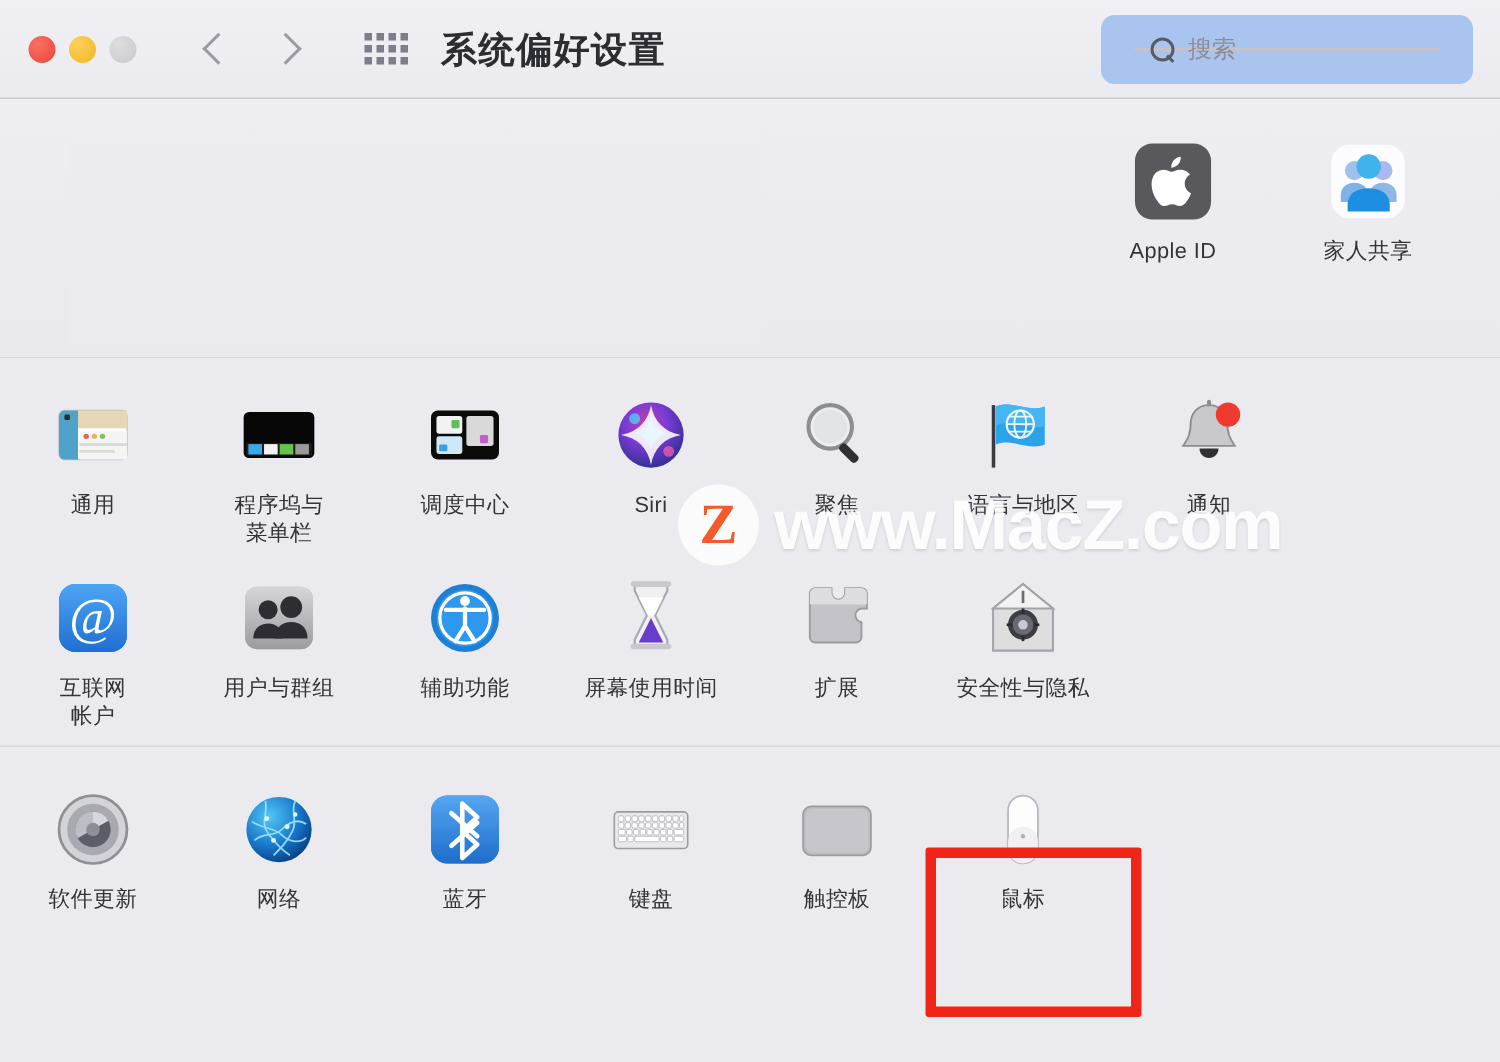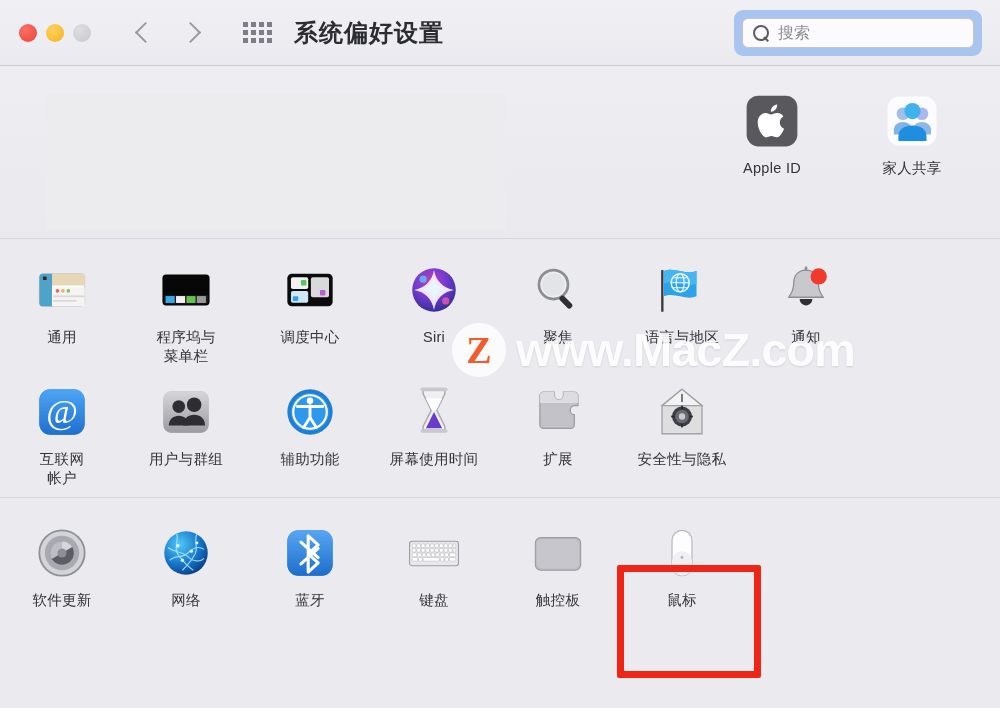--- a/index.html
+++ b/index.html
@@ -58,21 +58,21 @@
     color: #2c2c33;
     font-weight: 600;
     letter-spacing: 1px;
   }
 
   
   .search-wrap {
     position: absolute; right: 18px; top: 10px;
     width: 248px; height: 46px;
     border-radius: 9px;
-    padding: 8px;
+    padding: 22px;
     background: #a9c4ef;
   }
   .search-field {
     width: 100%; height: 100%;
     background: #fbfbfd;
     border: 1px solid #c3c3cc;
     border-radius: 6px;
     display: flex; align-items: center;
     padding-left: 10px;
     gap: 8px;
@@ -98,21 +98,21 @@
     position: relative;
   }
   .blur-box {
     position: absolute; left: 46px; top: 28px;
     width: 460px; height: 136px;
     background: #ececee;
     border-radius: 3px;
   }
   .top-items {
     position: absolute; right: 26px; top: 18px;
-    display: flex; gap: 16px;
+    display: flex; gap: 6px;
   }
 
   .grid-section { padding: 14px 0 10px; background: #ebebef; }
 
   .row { display: flex; }
   .cell {
     width: 124px;
     padding-top: 6px;
     display: flex; flex-direction: column; align-items: center;
     cursor: default;

